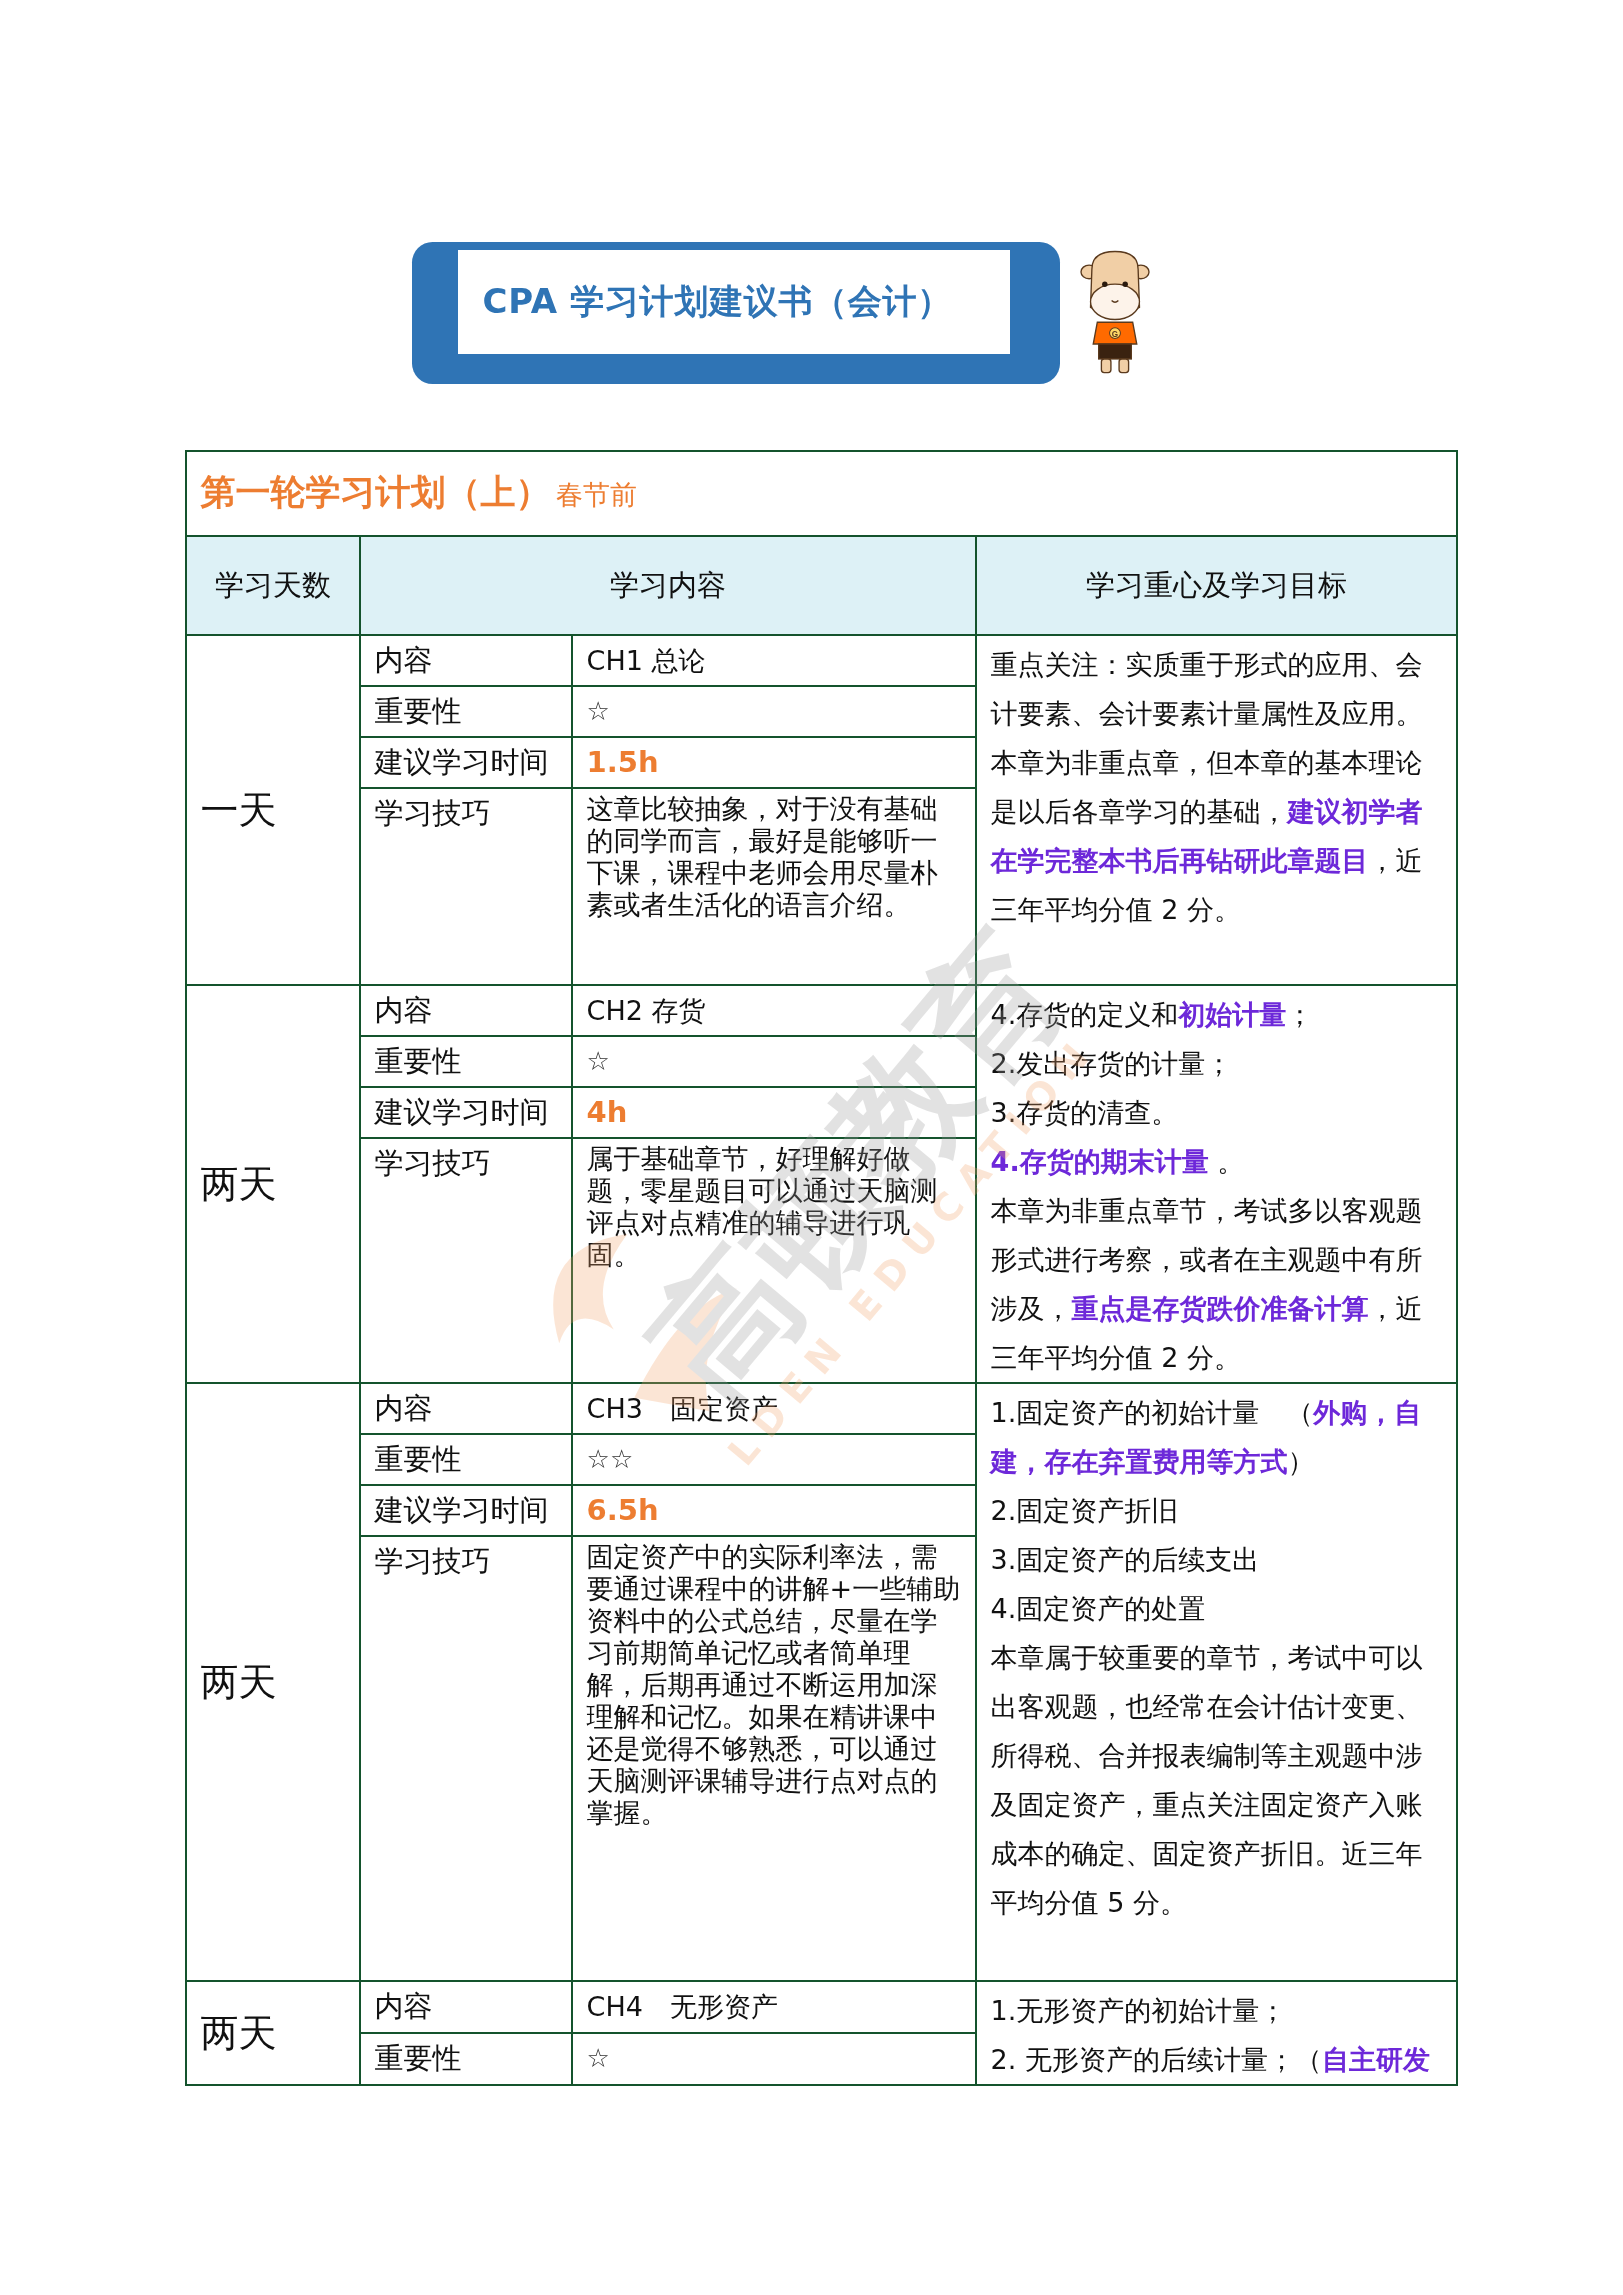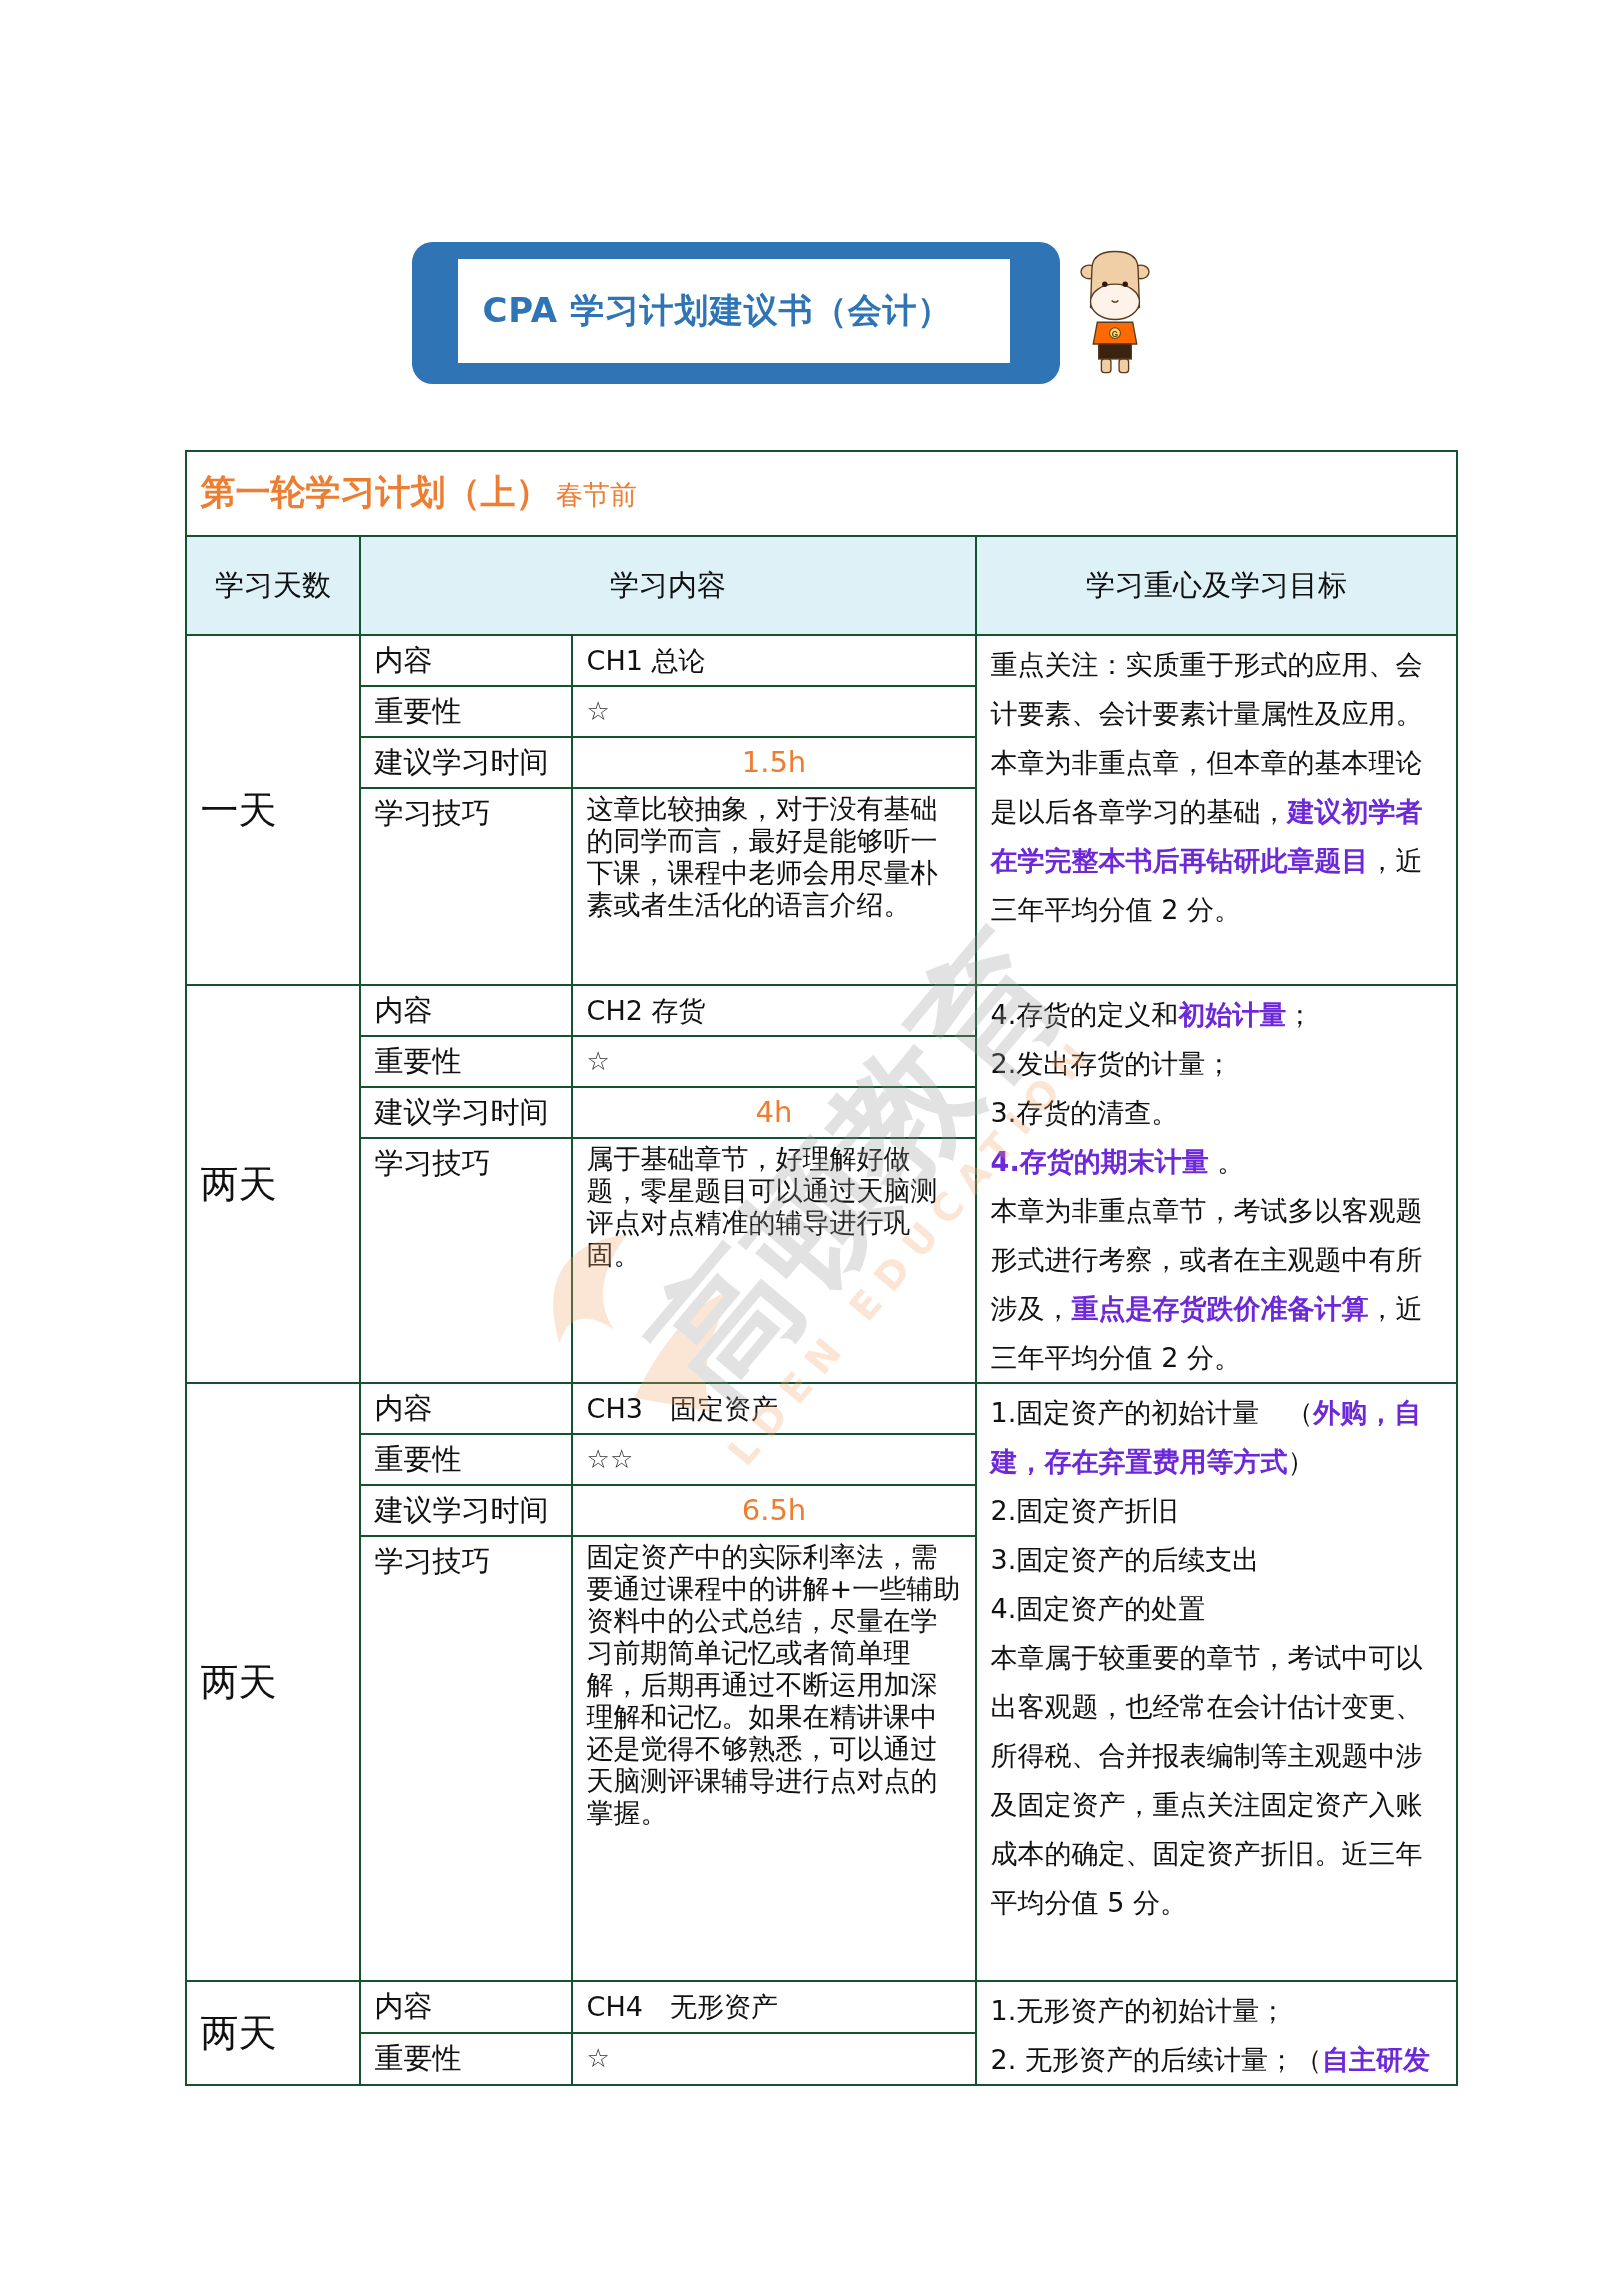--- a/index.html
+++ b/index.html
@@ -1,34 +1,34 @@
 <!DOCTYPE html>
 <html style="font-size:11px"><head>
 <meta charset="utf-8">
 <style>
   html, body { margin:0; padding:0; background:#ffffff; }
   body { width:1623px; height:2295px; position:relative; overflow:hidden;
          font-family:"DejaVu Sans", "Liberation Sans", sans-serif; color:#111; }
   .banner { position:absolute; left:412px; top:242px; width:648px; height:142px;
             background:#2f74b5; border-radius:20.5px; }
-  .banner-inner { position:absolute; left:46px; top:17px; width:552px; height:104px; background:#fff;
+  .banner-inner { position:absolute; left:46px; top:8px; width:552px; height:104px; background:#fff;
                   display:flex; align-items:center; padding-left:24.5px; box-sizing:border-box; }
   .banner-title { font-size:34px; font-weight:bold; color:#2f74b5; letter-spacing:0.7px; }
   .mascot { position:absolute; left:1074px; top:242px; width:82px; height:136px; }
 
   .tbl { position:absolute; left:185px; top:450px; width:1271px; }
   table { border-collapse:collapse; width:1271px; table-layout:fixed; }
   td { border:2px solid #14532d; vertical-align:top; font-size:27px; line-height:49px; padding:0 13.6px; box-sizing:border-box; }
   .title-cell { height:85px; vertical-align:middle; padding-left:13.6px; }
   .title-main { font-size:35px; font-weight:bold; color:#ed7d31; }
   .title-sub { font-size:27px; color:#ed7d31; margin-left:5.5px; }
   .hdr td { background:#ddf1f6; height:99px; vertical-align:middle; text-align:center; font-size:29px; }
   .days { text-align:left; vertical-align:middle; font-size:38px; }
   .lbl { font-size:29px; }
-  .hours { color:#ed7d31; font-weight:normal; font-size:29px;text-align:center; }
+  .hours { color:#ed7d31; font-weight:bold; font-size:29px; }
   .star { font-size:26px; color:#333; }
   .hl { color:#6d28d9;font-weight:bold; }
   .goal { padding-top:4.1px; }
   .tip { line-height:32px; padding-top:4.1px; }
 
   .watermark { position:absolute; left:491px; top:852px; width:682px; height:614px; pointer-events:none; opacity:0.28; }
 </style>
 </head>
 <body>
 

